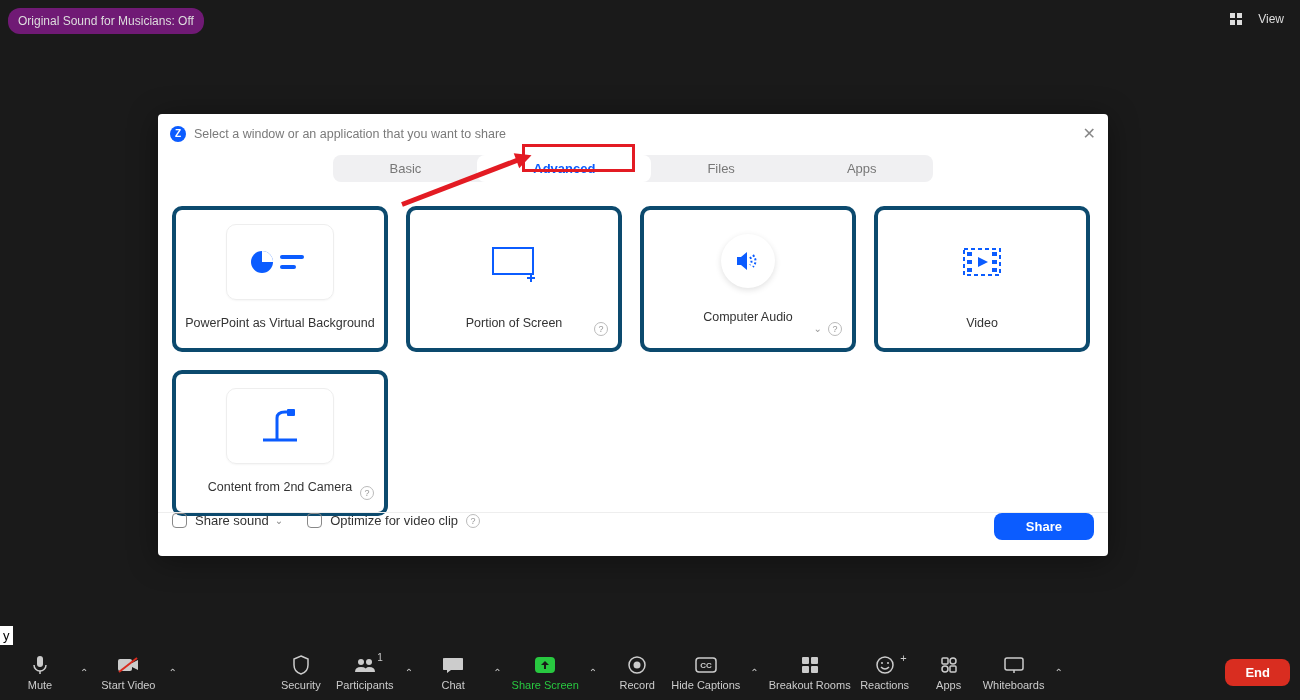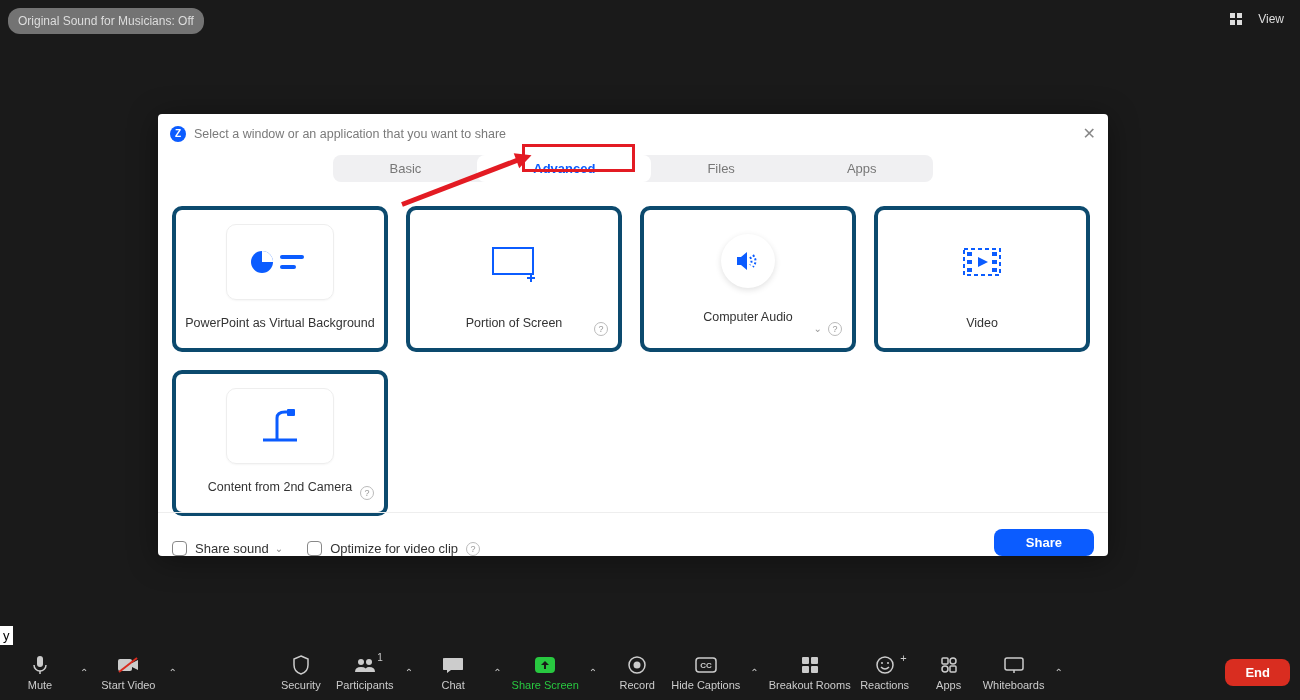--- a/index.html
+++ b/index.html
@@ -1,21 +1,21 @@
 <!DOCTYPE html>
 <html><head>
 <meta charset="utf-8">
 <style>
   * { box-sizing: border-box; margin: 0; padding: 0; }
   html, body { width: 1300px; height: 700px; background: #1a1a1a; font-family: -apple-system, BlinkMacSystemFont, "Segoe UI", Arial, sans-serif; overflow: hidden; }
   
   
   .orig-sound {
     position: absolute; top: 8px; left: 8px;
-    background: #737373; color: #ddd; font-size: 12px;
+    background: #701a75; color: #ddd; font-size: 12px;
     padding: 6px 10px; border-radius: 12px;
   }
   
   .view-btn {
     position: absolute; top: 8px; right: 10px;
     color: #ddd; font-size: 12px;
     display: flex; align-items: center; gap: 16px;
     padding: 4px 6px; cursor: pointer;
   }
   .view-btn .grid-ic { width: 12px; height: 12px; display: grid; grid-template-columns: 1fr 1fr; grid-template-rows: 1fr 1fr; gap: 2px; }
@@ -53,21 +53,21 @@
     padding-top:14px; cursor:pointer; position:relative;
   }
   .card .thumb { width:108px; height:76px; border:1px solid #eee; border-radius:10px; display:flex; align-items:center; justify-content:center; margin-bottom:16px; box-shadow: 0 1px 2px rgba(0,0,0,.04); }
   .card .thumb.no-border { border:none; box-shadow:none; }
   .card .thumb.circle { width:54px; height:54px; border-radius:50%; box-shadow:0 2px 6px rgba(0,0,0,.12); border:none; margin-top:10px; margin-bottom:22px; }
   .card-label { font-size:12.5px; color:#333; }
   .card .help-ic { position:absolute; right:10px; bottom:12px; width:14px; height:14px; border:1px solid #bbb; border-radius:50%; font-size:9px; color:#999; display:flex; align-items:center; justify-content:center; }
   .card .chev { position:absolute; right:30px; bottom:14px; color:#999; font-size:10px; }
   
   
-  .dlg-foot { position:absolute; left:0; right:0; bottom:0; height:44px; border-top:1px solid #eee; display:flex; align-items:flex-end; padding:0 14px; font-size:13px; color:#333; }
+  .dlg-foot { position:absolute; left:0; right:0; bottom:0; height:44px; border-top:1px solid #eee; display:flex; align-items:flex-start; padding:0 14px; font-size:13px; color:#333; }
   .cb { width:15px; height:15px; border:1.5px solid #888; border-radius:4px; margin-right:8px; }
   .foot-item { display:flex; align-items:center; margin-right:24px; cursor:pointer; }
   .foot-item .chv { margin-left:6px; color:#888; font-size:10px; }
   .foot-item .help-ic { width:14px; height:14px; border:1px solid #bbb; border-radius:50%; font-size:9px; color:#999; display:flex; align-items:center; justify-content:center; margin-left:8px; }
   .share-btn { margin-left:auto; background:#0b5cff; color:#fff; border:none; border-radius:8px; padding:6px 32px; font-size:13px; font-weight:600; cursor:pointer; }
   
   
   .toolbar { position:absolute; left:0; right:0; bottom:0; height:56px; display:flex; align-items:center; color:#ccc; padding:0 10px; gap:4px; }
   .tb-item { display:flex; flex-direction:column; align-items:center; justify-content:center; font-size:11px; min-width:60px; cursor:pointer; gap:3px; position:relative; }
   .tb-item.green { color:#28c840; }

